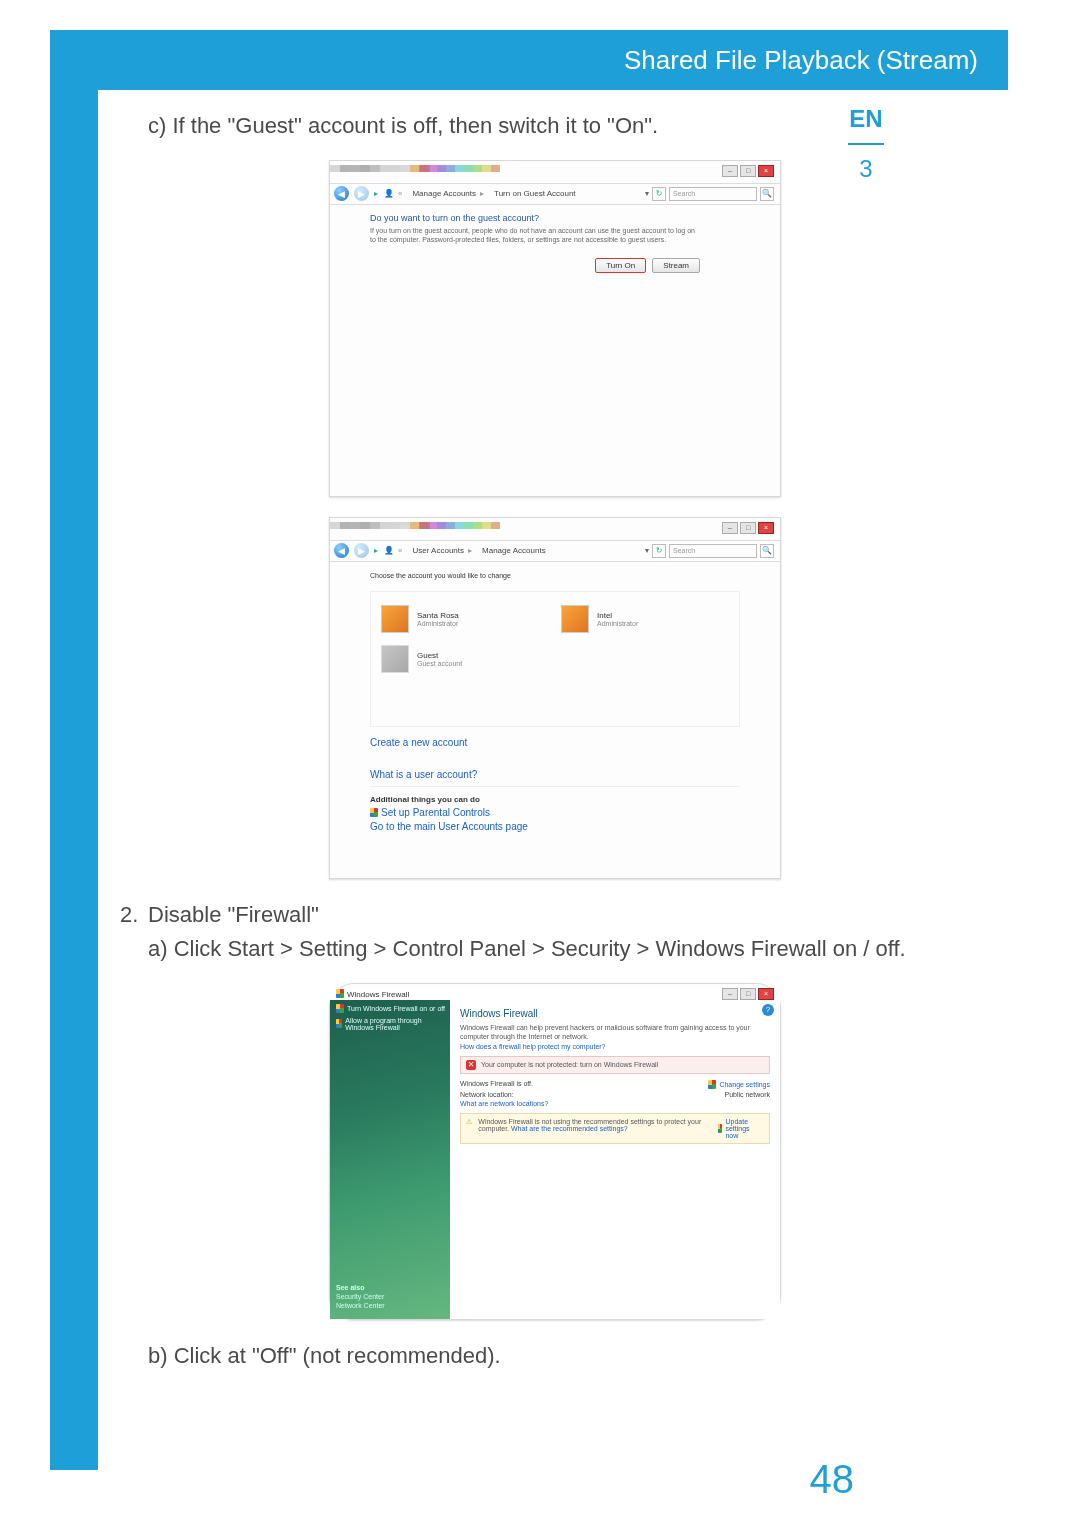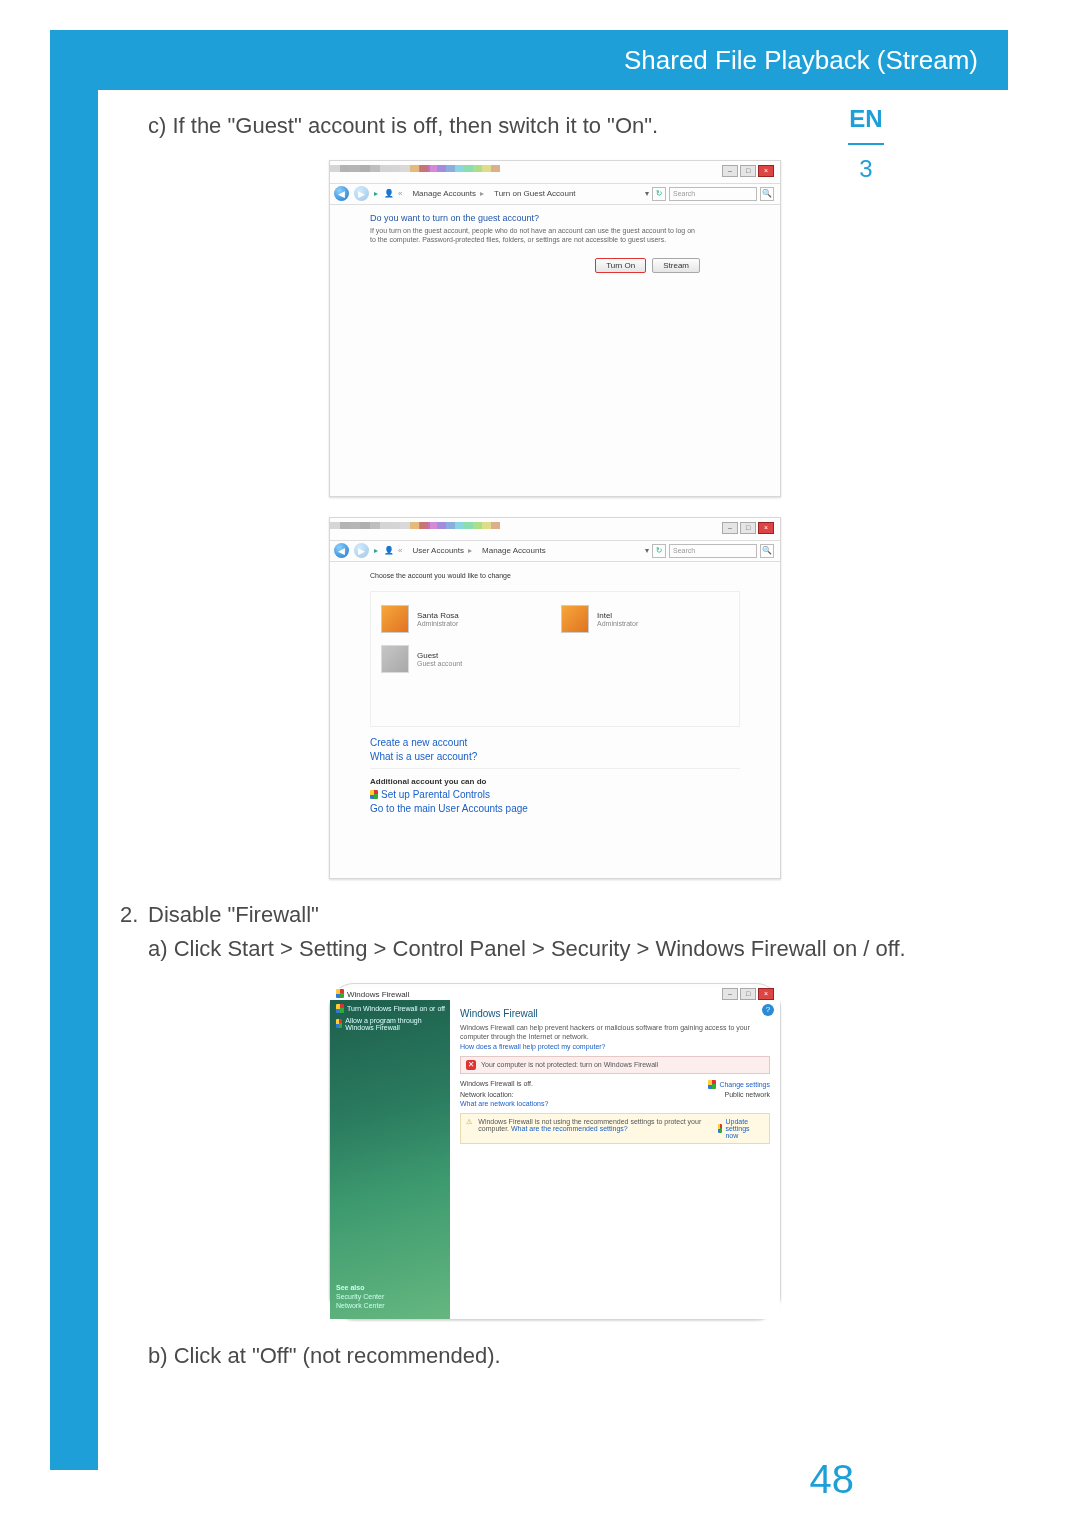--- a/index.html
+++ b/index.html
@@ -156,23 +156,23 @@
               <div class="av"></div>
               <div class="anm"><span>Intel</span><span class="sub">Administrator</span></div>
             </div>
             <div class="acct">
               <div class="av" style="filter:grayscale(1);opacity:.7;"></div>
               <div class="anm"><span>Guest</span><span class="sub">Guest account</span></div>
             </div>
           </div>
           <div style="margin-top:10px;border-bottom:1px solid #eee;padding-bottom:6px;">
             <div class="linky">Create a new account</div>
-            <div class="linky" style="margin-top:3px;">What is a user account?</div>
-          </div>
-          <div class="section-h" style="margin-top:8px;">Additional account you can do</div>
+            <div class="linky" style="margin-top:21px;">What is a user account?</div>
+          </div>
+          <div class="section-h" style="margin-top:8px;">Additional things you can do</div>
           <div class="linky" style="margin-top:3px;"><span class="shield"></span><span>Set up Parental Controls</span></div>
           <div class="linky" style="margin-top:3px;">Go to the main User Accounts page</div>
         </div>
       </div>
     </div>
 
     <div class="body-text" style="margin-top:10px;">
       <div class="numline">
           <span class="numlabel">2.</span>
           <span>Disable "Firewall"</span>

